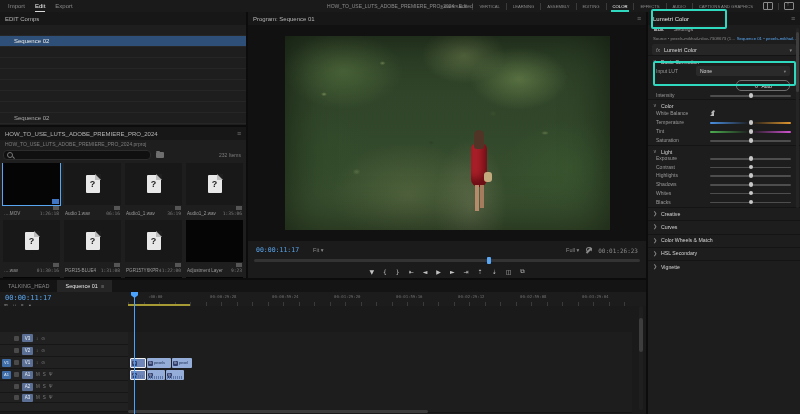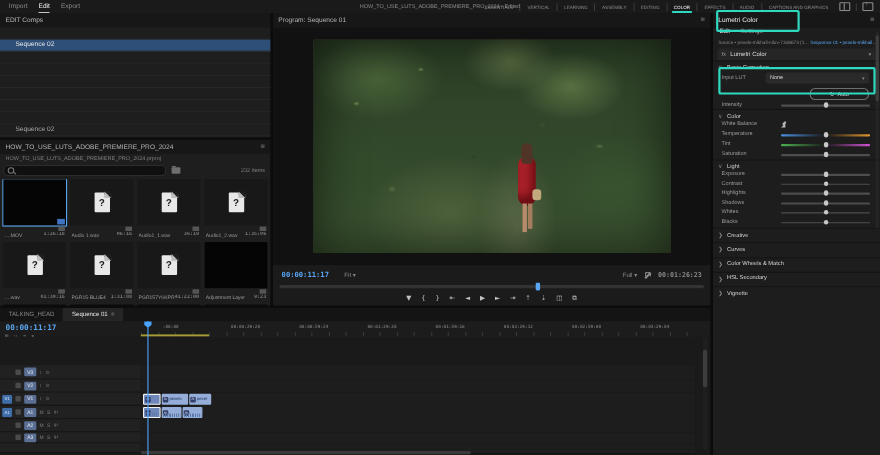--- a/index.html
+++ b/index.html
@@ -1,18 +1,18 @@
 <!DOCTYPE html>
 <html><head>
 <meta charset="utf-8">
 <style>
   html,body{margin:0;padding:0;background:#000;}
   #app{position:relative;width:800px;height:414px;background:#0c0c0c;overflow:hidden;
        font-family:"Liberation Sans",sans-serif;color:#9e9e9e;-webkit-font-smoothing:antialiased;}
-  .mono{font-family:"DejaVu Sans Mono",monospace;font-weight:bold;}
+  .mono{font-family:"DejaVu Sans Mono",monospace;}
   .panel{position:absolute;background:#1e1e1e;}
   .ptab{position:absolute;left:0;top:0;right:0;height:13px;background:#171717;display:flex;
         align-items:center;padding:0 5px;font-size:6px;color:#b5b5b5;white-space:nowrap;overflow:hidden;}
   .pmenu{margin-left:auto;color:#777;font-size:7px;}
   
   #menubar{position:absolute;left:0;top:0;width:800px;height:12px;background:#1a1a1a;
            display:flex;align-items:center;font-size:6px;}
   #mode-tabs{display:flex;gap:10px;padding-left:8px;}
   #mode-tabs .mode{color:#8a8a8a;position:relative;cursor:default;}
   #mode-tabs .mode.active{color:#f0f0f0;}

